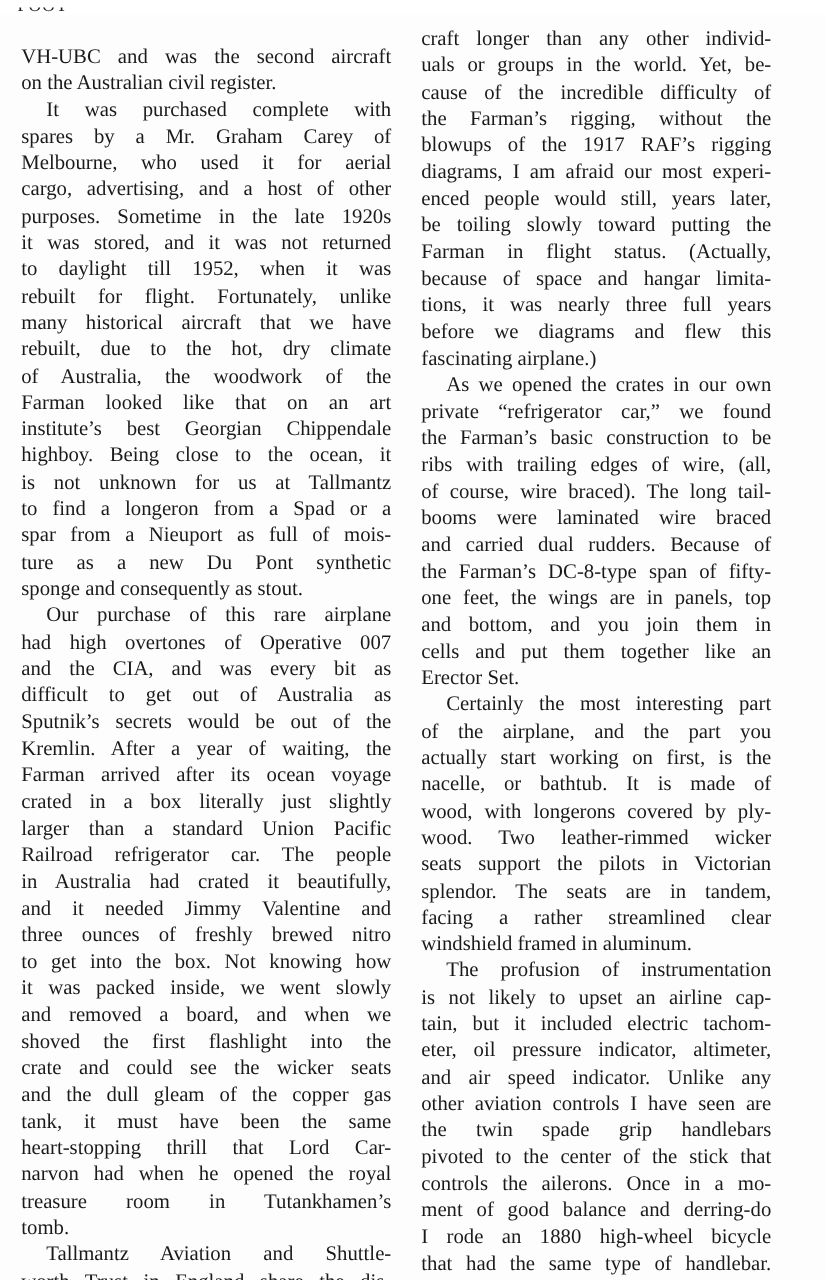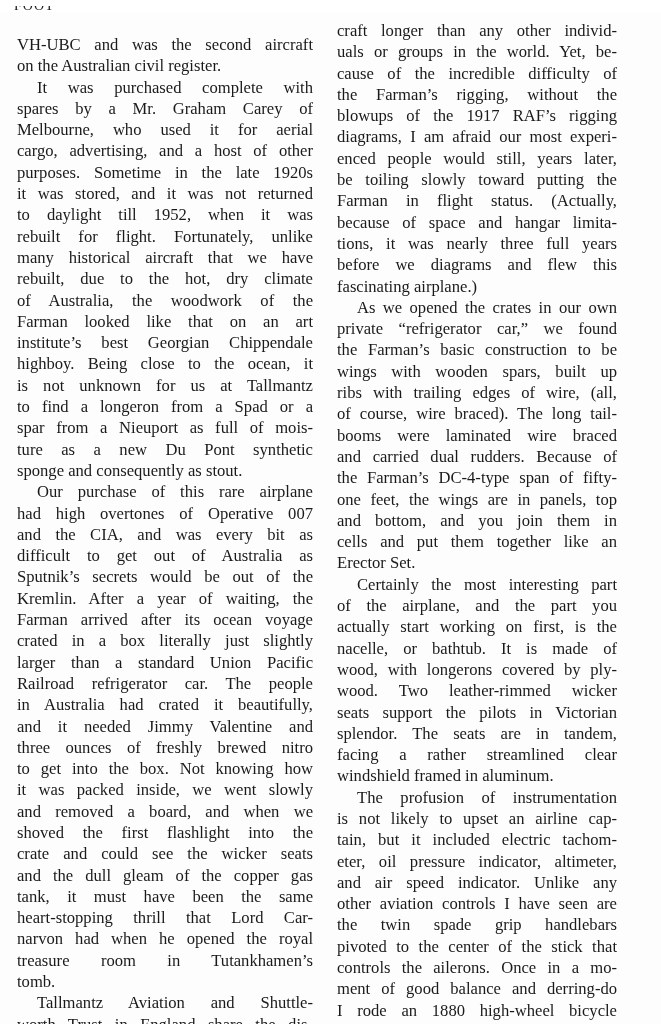--- a/index.html
+++ b/index.html
@@ -81,26 +81,25 @@
       <span class="line">enced people would still, years later,</span>
       <span class="line">be toiling slowly toward putting the</span>
       <span class="line">Farman in flight status. (Actually,</span>
       <span class="line">because of space and hangar limita-</span>
       <span class="line">tions, it was nearly three full years</span>
       <span class="line">before we diagrams and flew this</span>
       <span class="line last">fascinating airplane.)</span>
       <span class="line indent">As we opened the crates in our own</span>
       <span class="line">private “refrigerator car,” we found</span>
       <span class="line">the Farman’s basic construction to be</span>
-      <span class="line">wings with wooden spars, built up</span>
       <span class="line">ribs with trailing edges of wire, (all,</span>
       <span class="line">of course, wire braced). The long tail-</span>
       <span class="line">booms were laminated wire braced</span>
       <span class="line">and carried dual rudders. Because of</span>
-      <span class="line">the Farman’s DC-4-type span of fifty-</span>
+      <span class="line">the Farman’s DC-8-type span of fifty-</span>
       <span class="line">one feet, the wings are in panels, top</span>
       <span class="line">and bottom, and you join them in</span>
       <span class="line">cells and put them together like an</span>
       <span class="line last">Erector Set.</span>
       <span class="line indent">Certainly the most interesting part</span>
       <span class="line">of the airplane, and the part you</span>
       <span class="line">actually start working on first, is the</span>
       <span class="line">nacelle, or bathtub. It is made of</span>
       <span class="line">wood, with longerons covered by ply-</span>
       <span class="line">wood. Two leather-rimmed wicker</span>

